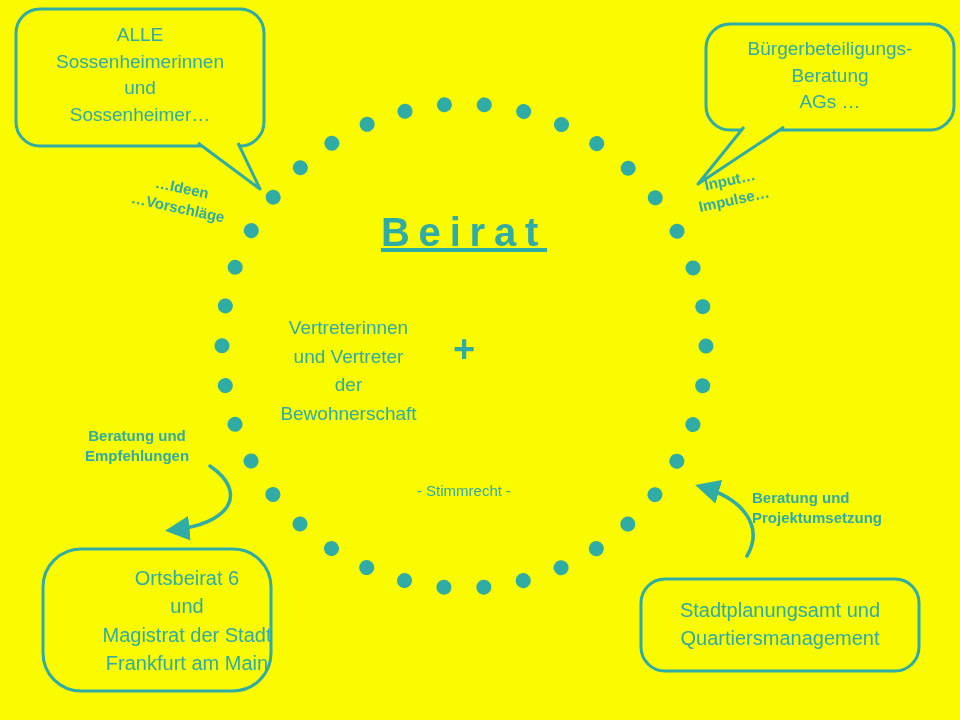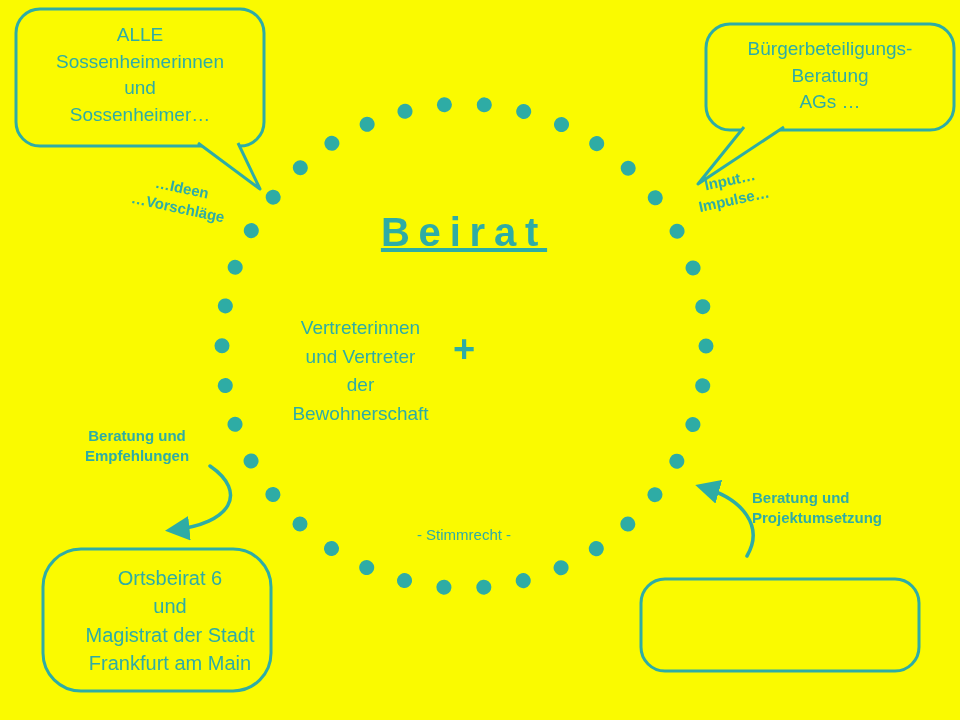--- a/index.html
+++ b/index.html
@@ -94,34 +94,36 @@
 AGs …</div>
 
   <div class="txt small" style="left:105px; top:178px; width:150px; transform:rotate(12deg);">…Ideen
 …Vorschläge</div>
 
   <div class="txt small" style="left:672px; top:170px; width:120px; transform:rotate(-12deg);">Input…
 Impulse…</div>
 
   <div class="txt title" style="left:314px; top:212px; width:300px;">Beirat</div>
 
-  <div class="txt col" style="left:268px; top:314px; width:185px;">Vertreterinnen
+  <div class="txt col" style="left:256px; top:314px; width:185px;">Vertreterinnen
 und Vertreter
 der
 Bewohnerschaft</div>
 
   <div class="txt plus" style="left:444px; top:330px; width:40px;">+</div>
 
 
-  <div class="txt note" style="left:364px; top:524px; width:200px;">- Stimmrecht -</div>
+  <div class="txt note" style="left:364px; top:480px; width:200px;">- Stimmrecht -</div>
 
   <div class="txt small" style="left:62px; top:426px; width:150px;">Beratung und
 Empfehlungen</div>
 
   <div class="txt small left-align" style="left:752px; top:488px; width:170px;">Beratung und
 Projektumsetzung</div>
 
-  <div class="txt boxtxt" style="left:38px; top:564px; width:264px;">Ortsbeirat 6
+  <div class="txt boxtxt" style="left:55px; top:564px; width:264px;">Ortsbeirat 6
 und
 Magistrat der Stadt
 Frankfurt am Main</div>
 
+  <div class="txt boxtxt" style="left:641px; top:596px; width:278px;">Stadtplanungsamt und
+Quartiersmanagement</div>
 </div>
 
 </body></html>

